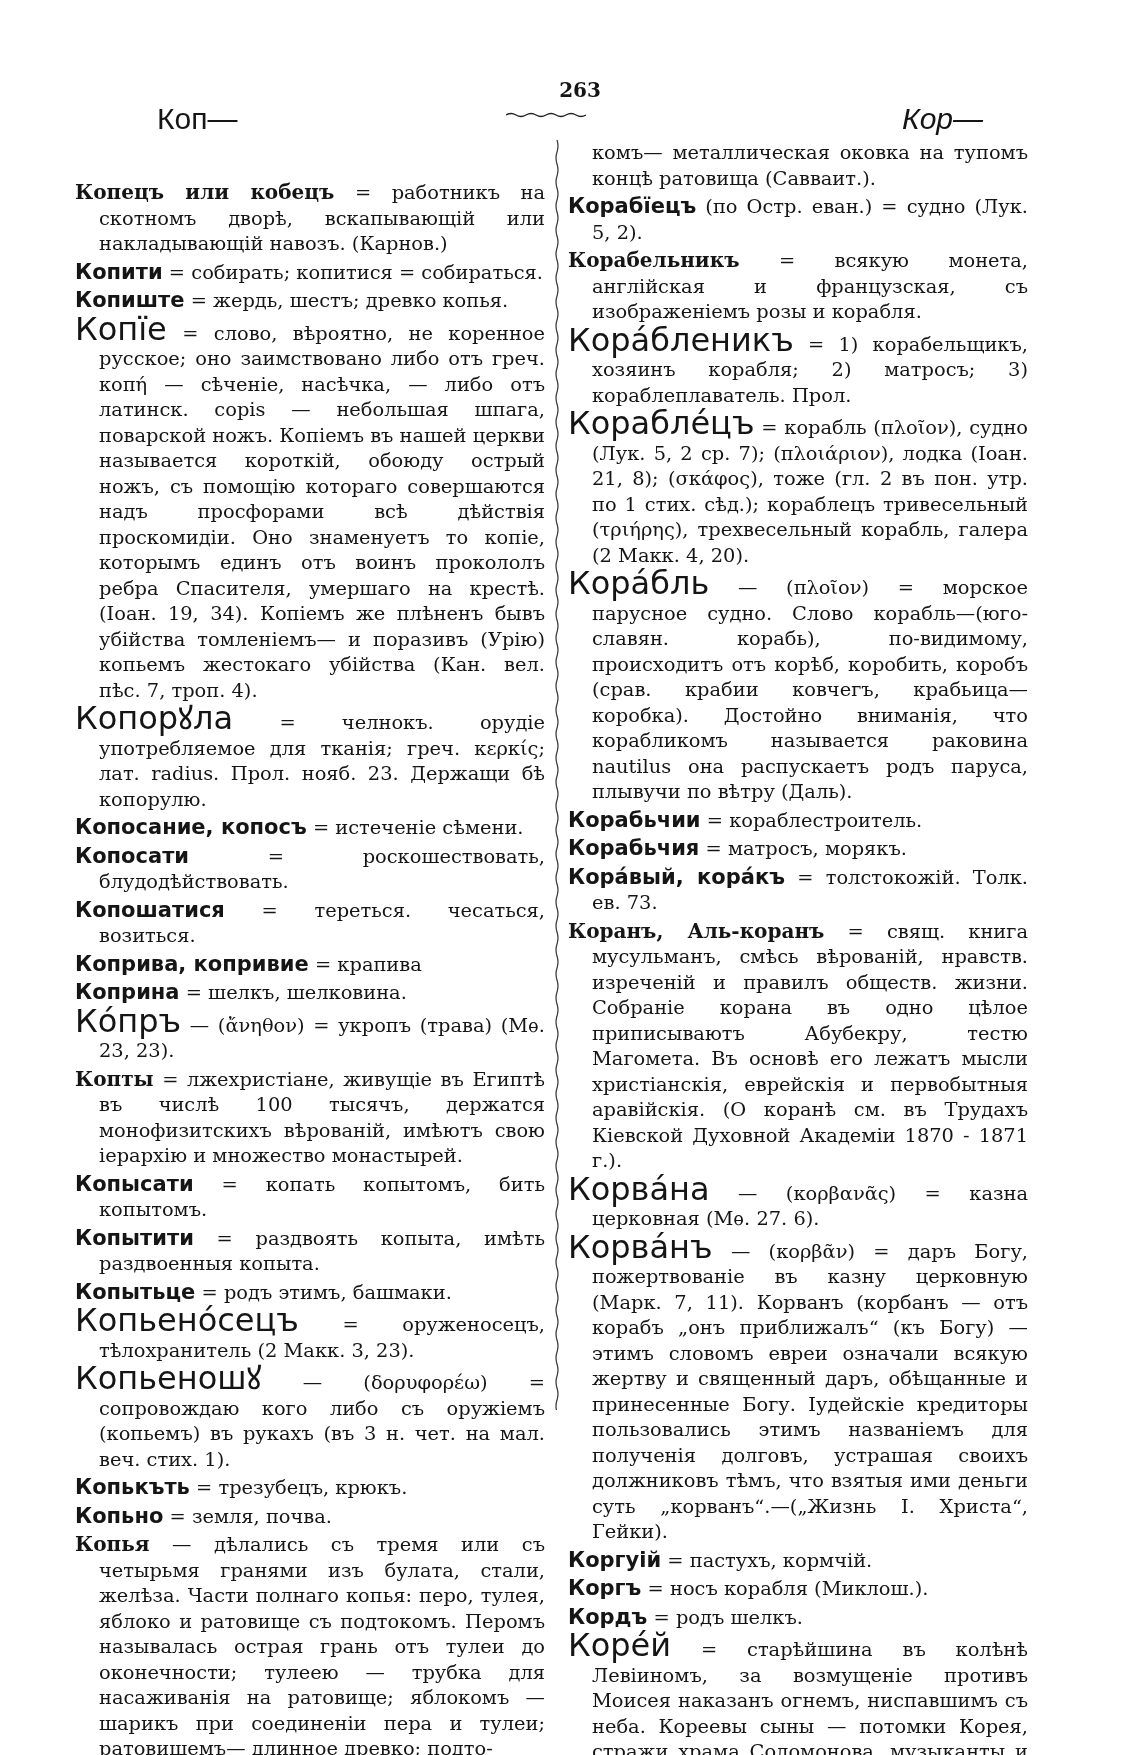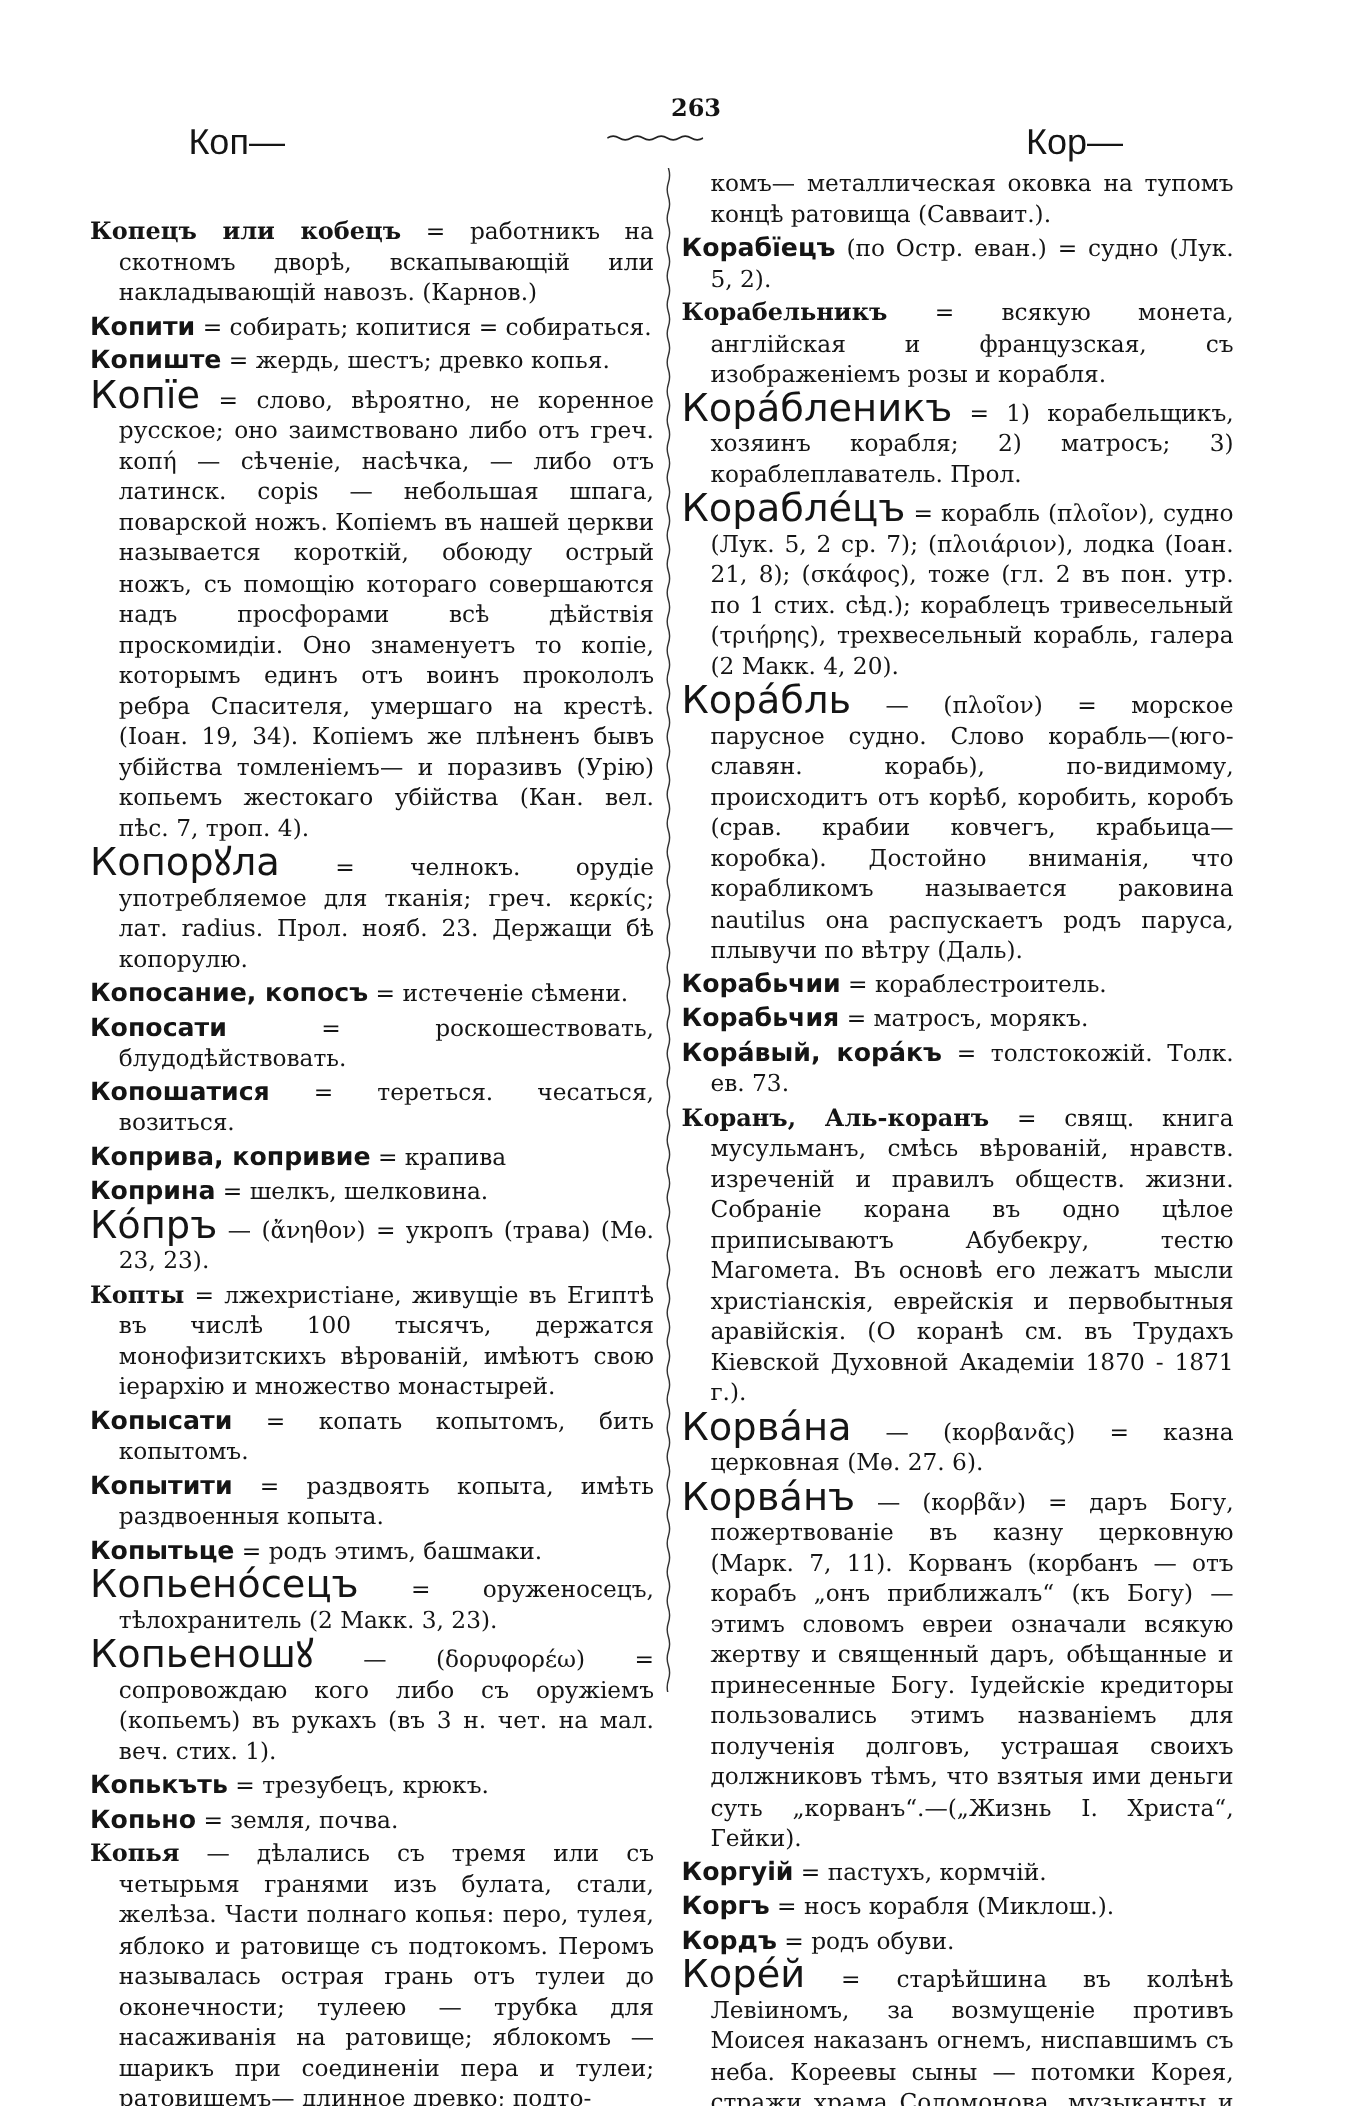--- a/index.html
+++ b/index.html
@@ -3,21 +3,21 @@
 <meta charset="utf-8">
 <style>
   html, body { margin: 0; padding: 0; background: #ffffff; }
   body { width: 1132px; height: 1755px; position: relative; overflow: hidden;
          font-family: "DejaVu Serif", "Liberation Serif", serif; color: #151515; }
   .page-number { position: absolute; top: 78px; left: 14px; width: 1132px; text-align: center;
                  font-family: "DejaVu Serif", serif; font-weight: bold; font-size: 20px; }
   .page-rule { position: absolute; top: 112px; left: 506px; width: 80px; height: 6px; }
   .guide { position: absolute; top: 102px; font-family: "Liberation Sans", sans-serif; font-size: 30px; }
   .guide-left { left: 130px; margin-left: 27px; }
-  .guide-right { left: 855px; }
+  .guide-right { left: 902px; font-style: italic; }
   .divider { position: absolute; left: 552px; top: 140px; width: 10px; height: 1270px; }
   .col { position: absolute; top: 140px; font-size: 19.4px; line-height: 25.5px; text-align: justify; }
   .col-left { left: 75px; width: 470px; margin-top: 40px; }
   .col-right { left: 568px; width: 460px; }
   .entry { margin: 0 0 3px 0; padding-left: 24px; text-indent: -24px; }
   .entry.cont { padding-left: 24px; text-indent: 0; }
   .hw { font-family: "DejaVu Sans", sans-serif; font-weight: bold; font-size: 21px; }
   .hw.slav { font-family: "DejaVu Sans", sans-serif; font-weight: normal; font-size: 32px; }
   .hw.big { font-family: "DejaVu Serif", serif; font-weight: bold; font-size: 20px; }
   .def { }
@@ -69,15 +69,15 @@
     <p class="entry"><span class="hw slav">Корабле́цъ</span><span class="def"> = корабль (πλοῖον), судно (Лук. 5, 2 ср. 7); (πλοιάριον), лодка (Іоан. 21, 8); (σκάφος), тоже (гл. 2 въ пон. утр. по 1 стих. сѣд.); кораблецъ тривесельный (τριήρης), трехвесельный корабль, галера (2 Макк. 4, 20).</span></p>
     <p class="entry"><span class="hw slav">Корáбль</span><span class="def"> — (πλοῖον) = морское парусное судно. Слово корабль—(юго-славян. корабь), по-видимому, происходитъ отъ корѣб, коробить, коробъ (срав. крабии ковчегъ, крабьица—коробка). Достойно вниманія, что корабликомъ называется раковина nautilus она распускаетъ родъ паруса, плывучи по вѣтру (Даль).</span></p>
     <p class="entry"><span class="hw bold">Корабьчии</span><span class="def"> = кораблестроитель.</span></p>
     <p class="entry"><span class="hw bold">Корабьчия</span><span class="def"> = матросъ, морякъ.</span></p>
     <p class="entry"><span class="hw bold">Корáвый, корáкъ</span><span class="def"> = толстокожій. Толк. ев. 73.</span></p>
     <p class="entry"><span class="hw big">Коранъ, Аль-коранъ</span><span class="def"> = свящ. книга мусульманъ, смѣсь вѣрованій, нравств. изреченій и правилъ обществ. жизни. Собраніе корана въ одно цѣлое приписываютъ Абубекру, тестю Магомета. Въ основѣ его лежатъ мысли христіанскія, еврейскія и первобытныя аравійскія. (О коранѣ см. въ Трудахъ Кіевской Духовной Академіи 1870 - 1871 г.).</span></p>
     <p class="entry"><span class="hw slav">Корвáна</span><span class="def"> — (κορβανᾶς) = казна церковная (Мѳ. 27. 6).</span></p>
     <p class="entry"><span class="hw slav">Корвáнъ</span><span class="def"> — (κορβᾶν) = даръ Богу, пожертвованіе въ казну церковную (Марк. 7, 11). Корванъ (корбанъ — отъ корабъ „онъ приближалъ“ (къ Богу) — этимъ словомъ евреи означали всякую жертву и священный даръ, обѣщанные и принесенные Богу. Іудейскіе кредиторы пользовались этимъ названіемъ для полученія долговъ, устрашая своихъ должниковъ тѣмъ, что взятыя ими деньги суть „корванъ“.—(„Жизнь І. Христа“, Гейки).</span></p>
     <p class="entry"><span class="hw bold">Коргуій</span><span class="def"> = пастухъ, кормчій.</span></p>
     <p class="entry"><span class="hw bold">Коргъ</span><span class="def"> = носъ корабля (Миклош.).</span></p>
-    <p class="entry"><span class="hw bold">Кордъ</span><span class="def"> = родъ обуви.</span></p>
+    <p class="entry"><span class="hw bold">Кордъ</span><span class="def"> = родъ шелкъ.</span></p>
     <p class="entry"><span class="hw slav">Коре́й</span><span class="def"> = старѣйшина въ колѣнѣ Левіиномъ, за возмущеніе противъ Моисея наказанъ огнемъ, ниспавшимъ съ неба. Кореевы сыны — потомки Корея, стражи храма Соломонова, музыканты и псал-</span></p>
   </div>
 
 </body></html>

